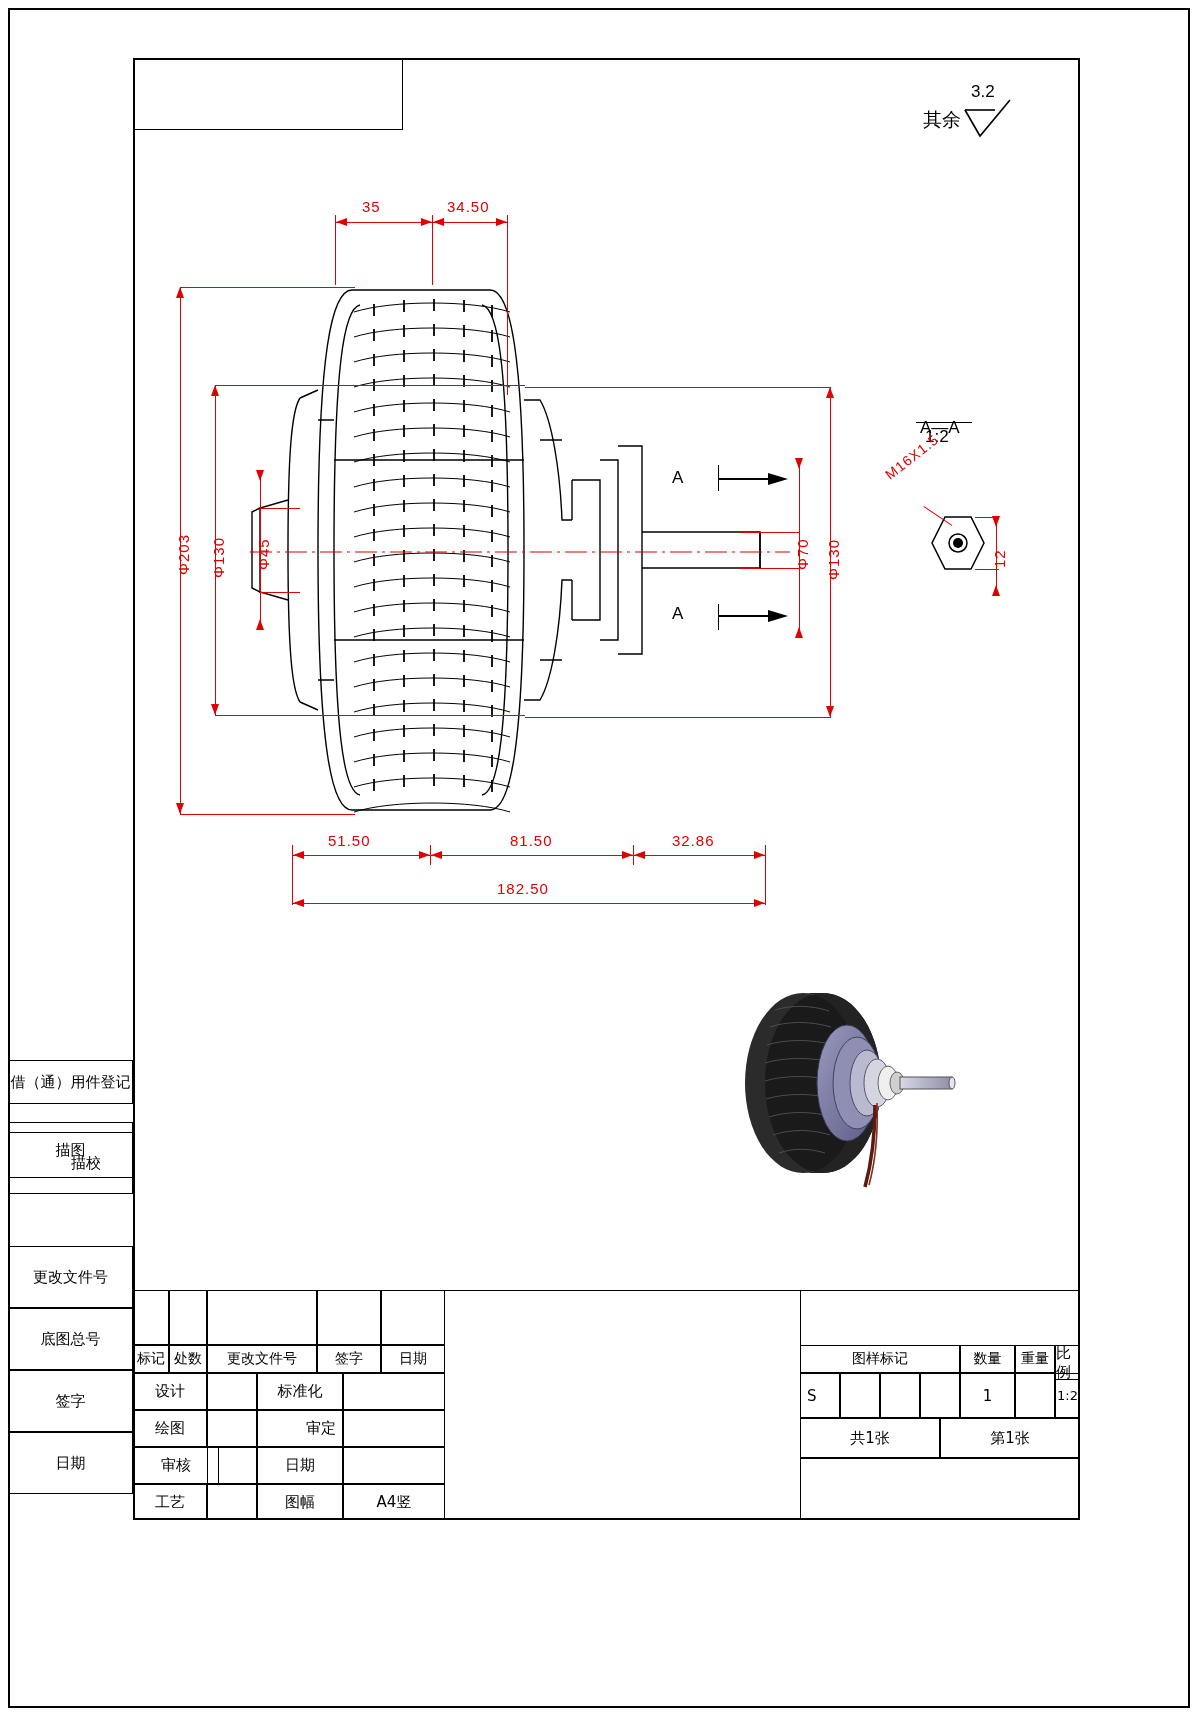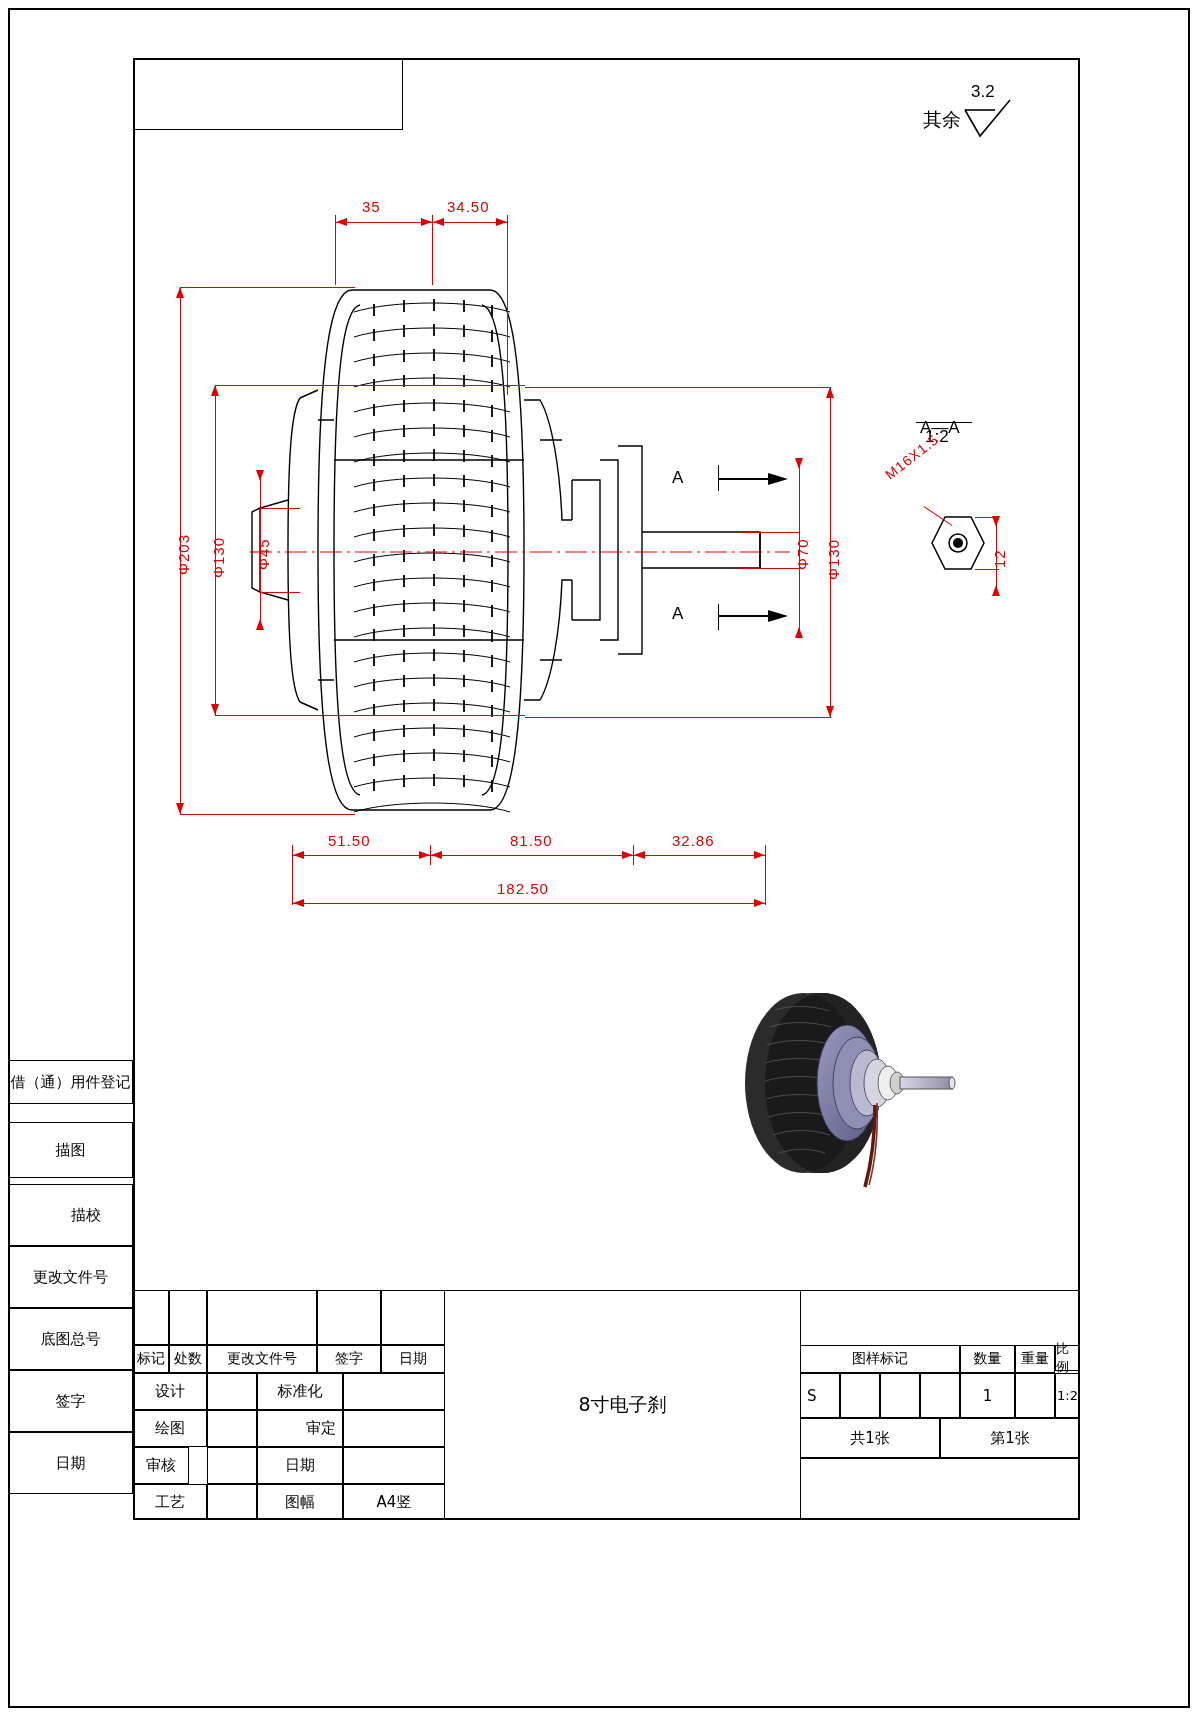--- a/index.html
+++ b/index.html
@@ -354,21 +354,21 @@
 
     <rect x="175" y="112" width="52" height="12" fill="url(#g2)" stroke="#555" stroke-width="1"></rect>
     <ellipse cx="227" cy="118" rx="3" ry="6" fill="#e6e6ee" stroke="#555" stroke-width="1"></ellipse>
 
     <path d="M150,140 C150,170 146,200 140,222" stroke="#5c1a12" stroke-width="3.5" fill="none"></path>
     <path d="M152,138 C153,168 150,198 144,220" stroke="#8b2a1d" stroke-width="1.6" fill="none"></path>
   </svg>
 
   <div class="lcell cn" style="left:8px;top:1060px;width:125px;height:44px;font-size:15px;">借（通）用件登记</div>
   <div class="lcell cn" style="left:8px;top:1122px;width:125px;height:56px;">描图</div>
-  <div class="lcell cn" style="left:8px;top:1184px;width:125px;height:62px;padding-left:31px;">描校</div>
+  <div class="lcell cn" style="left:8px;top:1132px;width:125px;height:62px;padding-left:31px;">描校</div>
   <div class="lcell cn" style="left:8px;top:1246px;width:125px;height:62px;">更改文件号</div>
   <div class="lcell cn" style="left:8px;top:1308px;width:125px;height:62px;">底图总号</div>
   <div class="lcell cn" style="left:8px;top:1370px;width:125px;height:62px;">签字</div>
   <div class="lcell cn" style="left:8px;top:1432px;width:125px;height:62px;">日期</div>
 
   <div class="bx" style="left:133px;top:1290px;width:947px;height:230px;"></div>
 
   <div class="bx" style="left:133px;top:1290px;width:312px;height:230px;"></div>
 
   <div class="bx" style="left:133px;top:1290px;width:36px;height:55px;"></div>
@@ -378,47 +378,46 @@
   <div class="bx" style="left:381px;top:1290px;width:64px;height:55px;"></div>
 
   <div class="tb-cell bx cn" style="left:133px;top:1345px;width:36px;height:28px;font-size:14px;">标记</div>
   <div class="tb-cell bx cn" style="left:169px;top:1345px;width:38px;height:28px;font-size:14px;">处数</div>
   <div class="tb-cell bx cn" style="left:207px;top:1345px;width:110px;height:28px;font-size:14px;">更改文件号</div>
   <div class="tb-cell bx cn" style="left:317px;top:1345px;width:64px;height:28px;font-size:14px;">签字</div>
   <div class="tb-cell bx cn" style="left:381px;top:1345px;width:64px;height:28px;font-size:14px;">日期</div>
 
   <div class="tb-cell bx cn" style="left:133px;top:1373px;width:74px;height:37px;">设计</div>
   <div class="tb-cell bx cn" style="left:133px;top:1410px;width:74px;height:37px;">绘图</div>
-  <div class="tb-cell bx cn" style="left:133px;top:1447px;width:56px;height:37px;">审核</div>
+  <div class="tb-cell bx cn" style="left:133px;top:1447px;width:86px;height:37px;">审核</div>
   <div class="tb-cell bx cn" style="left:133px;top:1484px;width:74px;height:36px;">工艺</div>
 
   <div class="bx" style="left:207px;top:1373px;width:50px;height:37px;"></div>
   <div class="bx" style="left:207px;top:1410px;width:50px;height:37px;"></div>
   <div class="bx" style="left:207px;top:1447px;width:50px;height:37px;"></div>
   <div class="bx" style="left:207px;top:1484px;width:50px;height:36px;"></div>
 
   <div class="tb-cell bx cn" style="left:257px;top:1373px;width:86px;height:37px;">标准化</div>
   <div class="tb-cell bx cn" style="left:257px;top:1410px;width:86px;height:37px;padding-left:42px;">审定</div>
   <div class="tb-cell bx cn" style="left:257px;top:1447px;width:86px;height:37px;">日期</div>
   <div class="tb-cell bx cn" style="left:257px;top:1484px;width:86px;height:36px;">图幅</div>
 
   <div class="bx" style="left:343px;top:1373px;width:102px;height:37px;"></div>
   <div class="bx" style="left:343px;top:1410px;width:102px;height:37px;"></div>
   <div class="bx" style="left:343px;top:1447px;width:102px;height:37px;"></div>
   <div class="tb-cell bx cn" style="left:343px;top:1484px;width:102px;height:36px;">A4竖</div>
 
-  <div class="tb-cell cn" style="left:445px;top:1290px;width:355px;height:230px;font-size:19px;align-items:center;justify-content:center;">8寸电子刹</div>
 
   <div class="bx" style="left:800px;top:1290px;width:280px;height:230px;"></div>
   <div class="bl" style="left:800px;top:1345px;width:280px;height:1px;"></div>
 
   <div class="tb-cell bx cn" style="left:800px;top:1345px;width:160px;height:28px;font-size:14px;">图样标记</div>
   <div class="tb-cell bx cn" style="left:960px;top:1345px;width:55px;height:28px;font-size:14px;">数量</div>
   <div class="tb-cell bx cn" style="left:1015px;top:1345px;width:40px;height:28px;font-size:14px;">重量</div>
-  <div class="tb-cell bx cn" style="left:1055px;top:1345px;width:25px;height:26px;font-size:13px;">比例</div>
+  <div class="tb-cell bx cn" style="left:1055px;top:1345px;width:25px;height:35px;font-size:15px;">比例</div>
 
   <div class="tb-cell bx" style="left:800px;top:1373px;width:40px;height:45px;font-size:15px;justify-content:flex-start;padding-left:6px;">S</div>
   <div class="bx" style="left:840px;top:1373px;width:40px;height:45px;"></div>
   <div class="bx" style="left:880px;top:1373px;width:40px;height:45px;"></div>
   <div class="bx" style="left:920px;top:1373px;width:40px;height:45px;"></div>
   <div class="tb-cell bx" style="left:960px;top:1373px;width:55px;height:45px;font-size:15px;">1</div>
   <div class="tb-cell bx" style="left:1015px;top:1373px;width:40px;height:45px;font-size:15px;"></div>
   <div class="tb-cell bx" style="left:1055px;top:1373px;width:25px;height:45px;font-size:13px;">1:2</div>
 
   <div class="tb-cell bx cn" style="left:800px;top:1418px;width:140px;height:40px;font-size:15px;">共1张</div>

